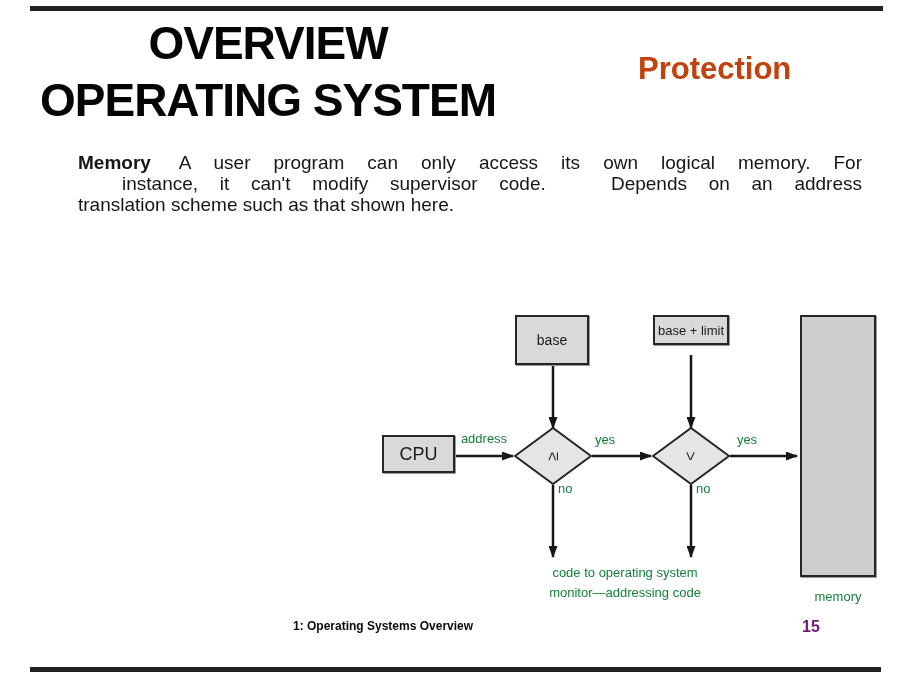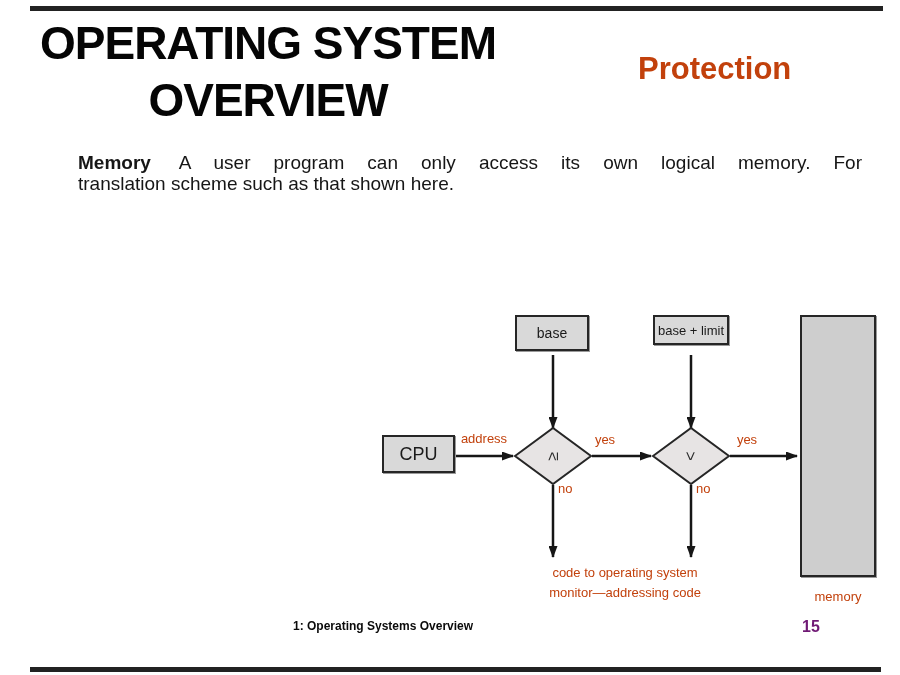--- a/index.html
+++ b/index.html
@@ -28,28 +28,28 @@
   .bline.l3 { text-align-last:left; }
   .term { font-weight:bold; }
   .gap { display:inline-block; width:28px; }
 
   
   .dgm-box {
     position:absolute; box-sizing:border-box; background:#d9d9d9;
     border:2px solid #262626; display:flex; align-items:center; justify-content:center;
     font-size:14px; color:#1a1a1a; box-shadow:1px 1px 0 #9a9a9a;
   }
-  .box-base   { left:515px; top:315px; width:74px;  height:36px; }
+  .box-base   { left:515px; top:315px; width:74px;  height:50px; }
   .box-blimit { left:653px; top:315px; width:76px;  height:30px; font-size:13px; }
   .box-cpu    { left:382px; top:435px; width:73px;  height:38px; font-size:18px; }
   .box-memory { left:800px; top:315px; width:76px;  height:262px; background:#cecece; }
 
   svg.overlay { position:absolute; left:0; top:0; }
 
-  .lbl { position:absolute; font-size:13px; color:#c2410c; }
+  .lbl { position:absolute; font-size:13px; color:#15803d; }
   .lbl.c { text-align:center; }
   .lbl-address { left:458px; top:431px; width:52px; }
   .lbl-yes1 { left:592px; top:432px; width:26px; }
   .lbl-yes2 { left:734px; top:432px; width:26px; }
   .lbl-no1 { left:558px; top:481px; }
   .lbl-no2 { left:696px; top:481px; }
   .trap { left:539px; top:563px; width:172px; line-height:20px; }
   .lbl-memory { left:800px; top:589px; width:76px; }
 
   .dglyph {
@@ -68,28 +68,29 @@
 </style>
 </head>
 <body>
 
 <div class="slide">
 
   <div class="bar top"></div>
   <div class="bar bottom"></div>
 
   <div class="title-block">
+    <div>OVERVIEW</div>
     <div>OPERATING SYSTEM</div>
-    <div>OVERVIEW</div>
   </div>
 
   <div class="protection" style="color:#c2410c">Protection</div>
 
   <div class="body-text">
     <div class="bline l1"><span class="term">Memory</span><span class="gap"></span><span>A user program can only access its own logical memory. For</span></div>
+    <div class="bline l2">instance, it can't modify supervisor code.&nbsp;&nbsp;&nbsp;Depends on an address</div>
     <div class="bline l3">translation scheme such as that shown here.</div>
   </div>
 
   <svg class="overlay" width="900" height="675" viewBox="0 0 900 675">
     <defs>
       <marker id="ah" markerUnits="userSpaceOnUse" markerWidth="12" markerHeight="9" refX="11" refY="4.5" orient="auto">
         <path d="M0,0 L12,4.5 L0,9 Z" fill="#161616"></path>
       </marker>
     </defs>
     <g stroke="#161616" stroke-width="2.5" fill="none">

